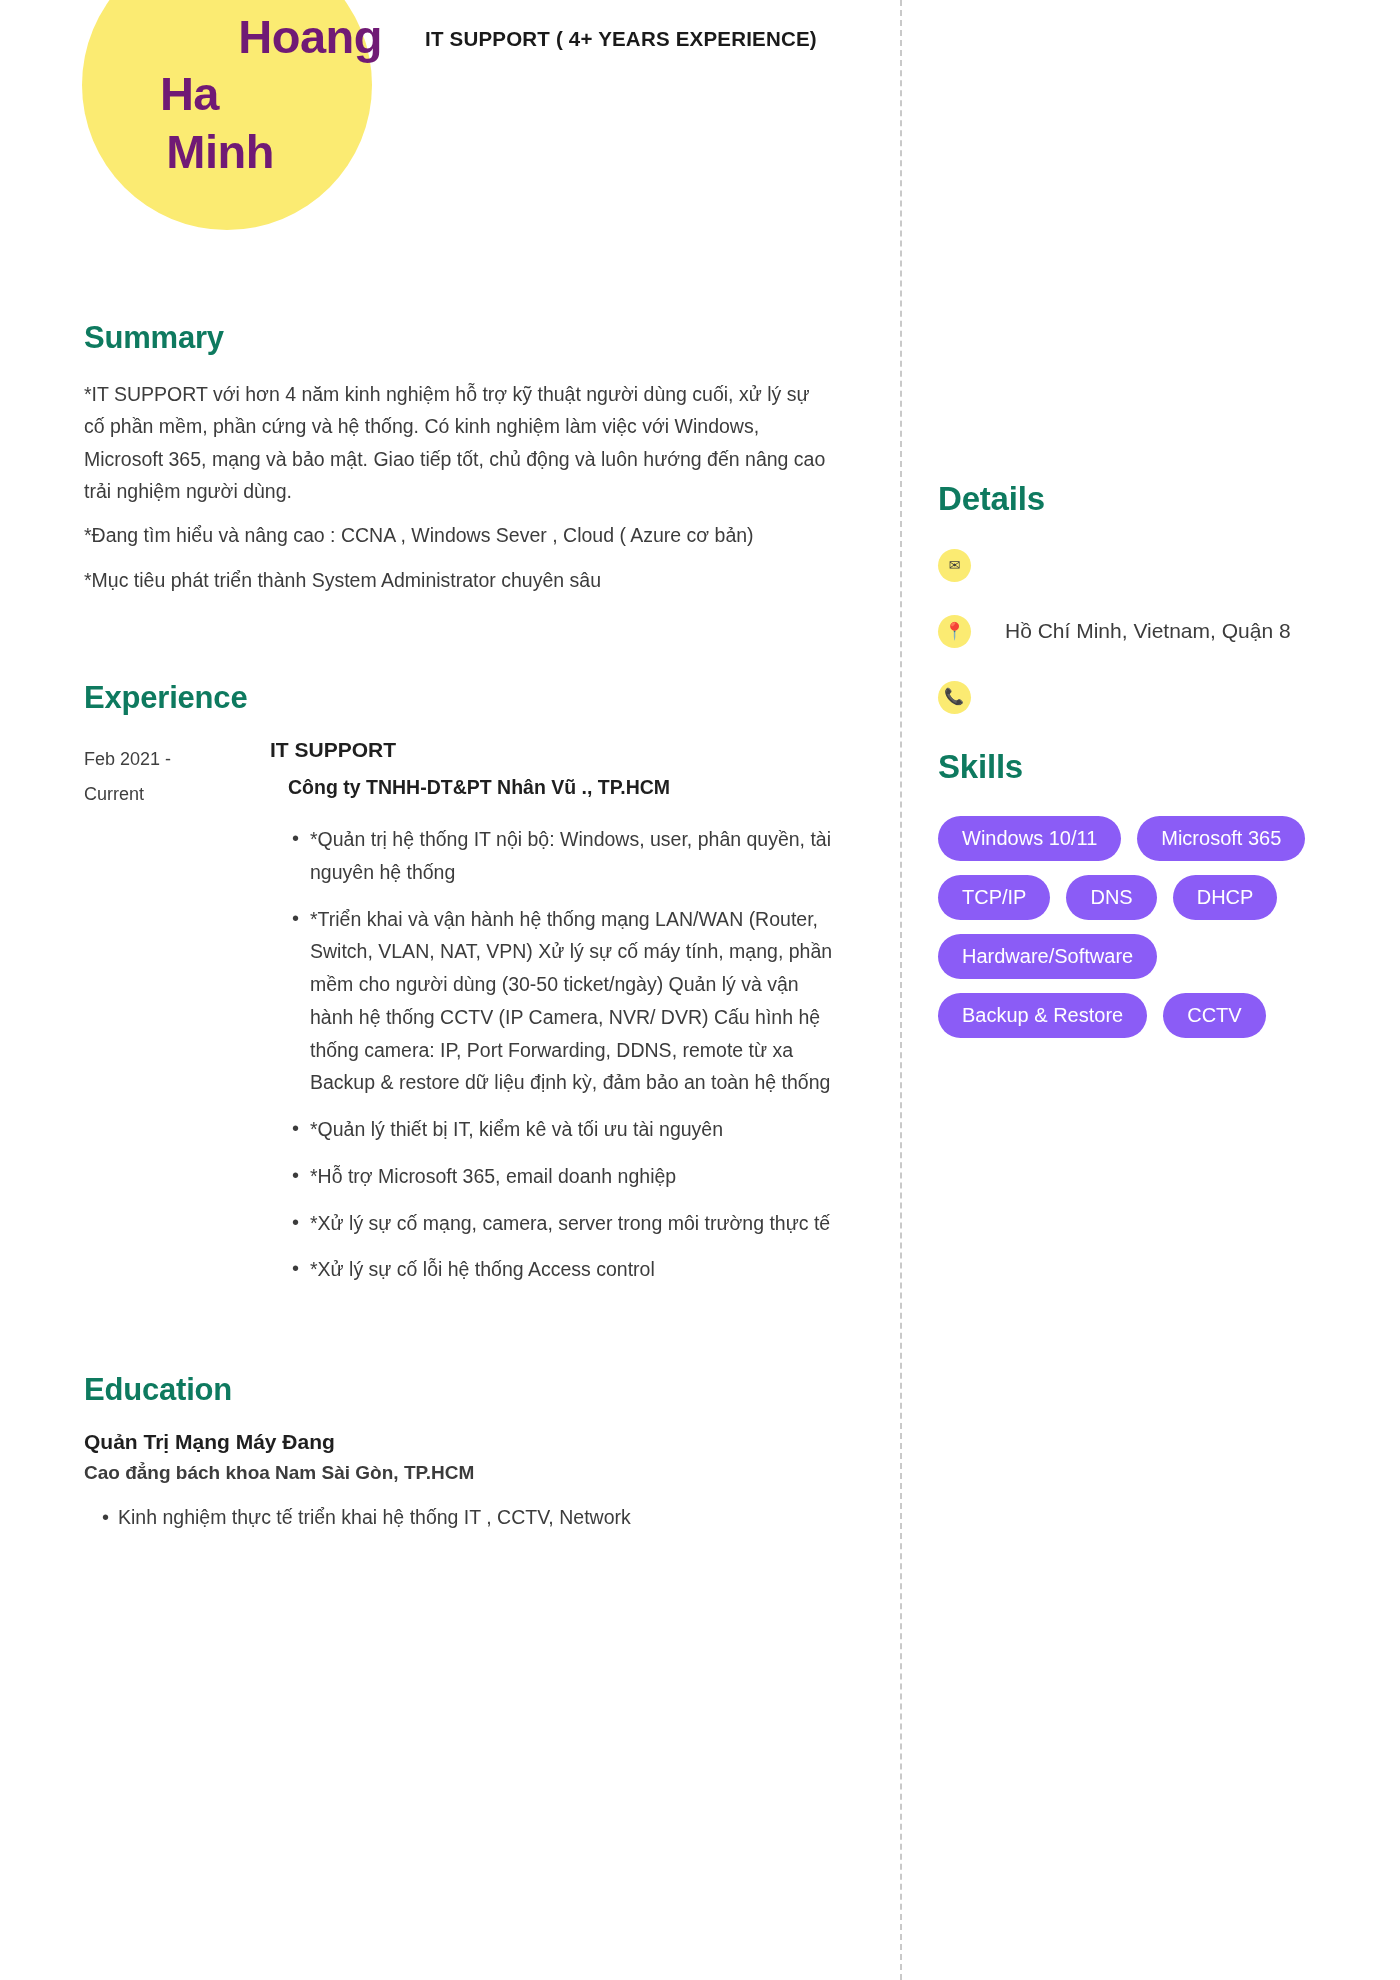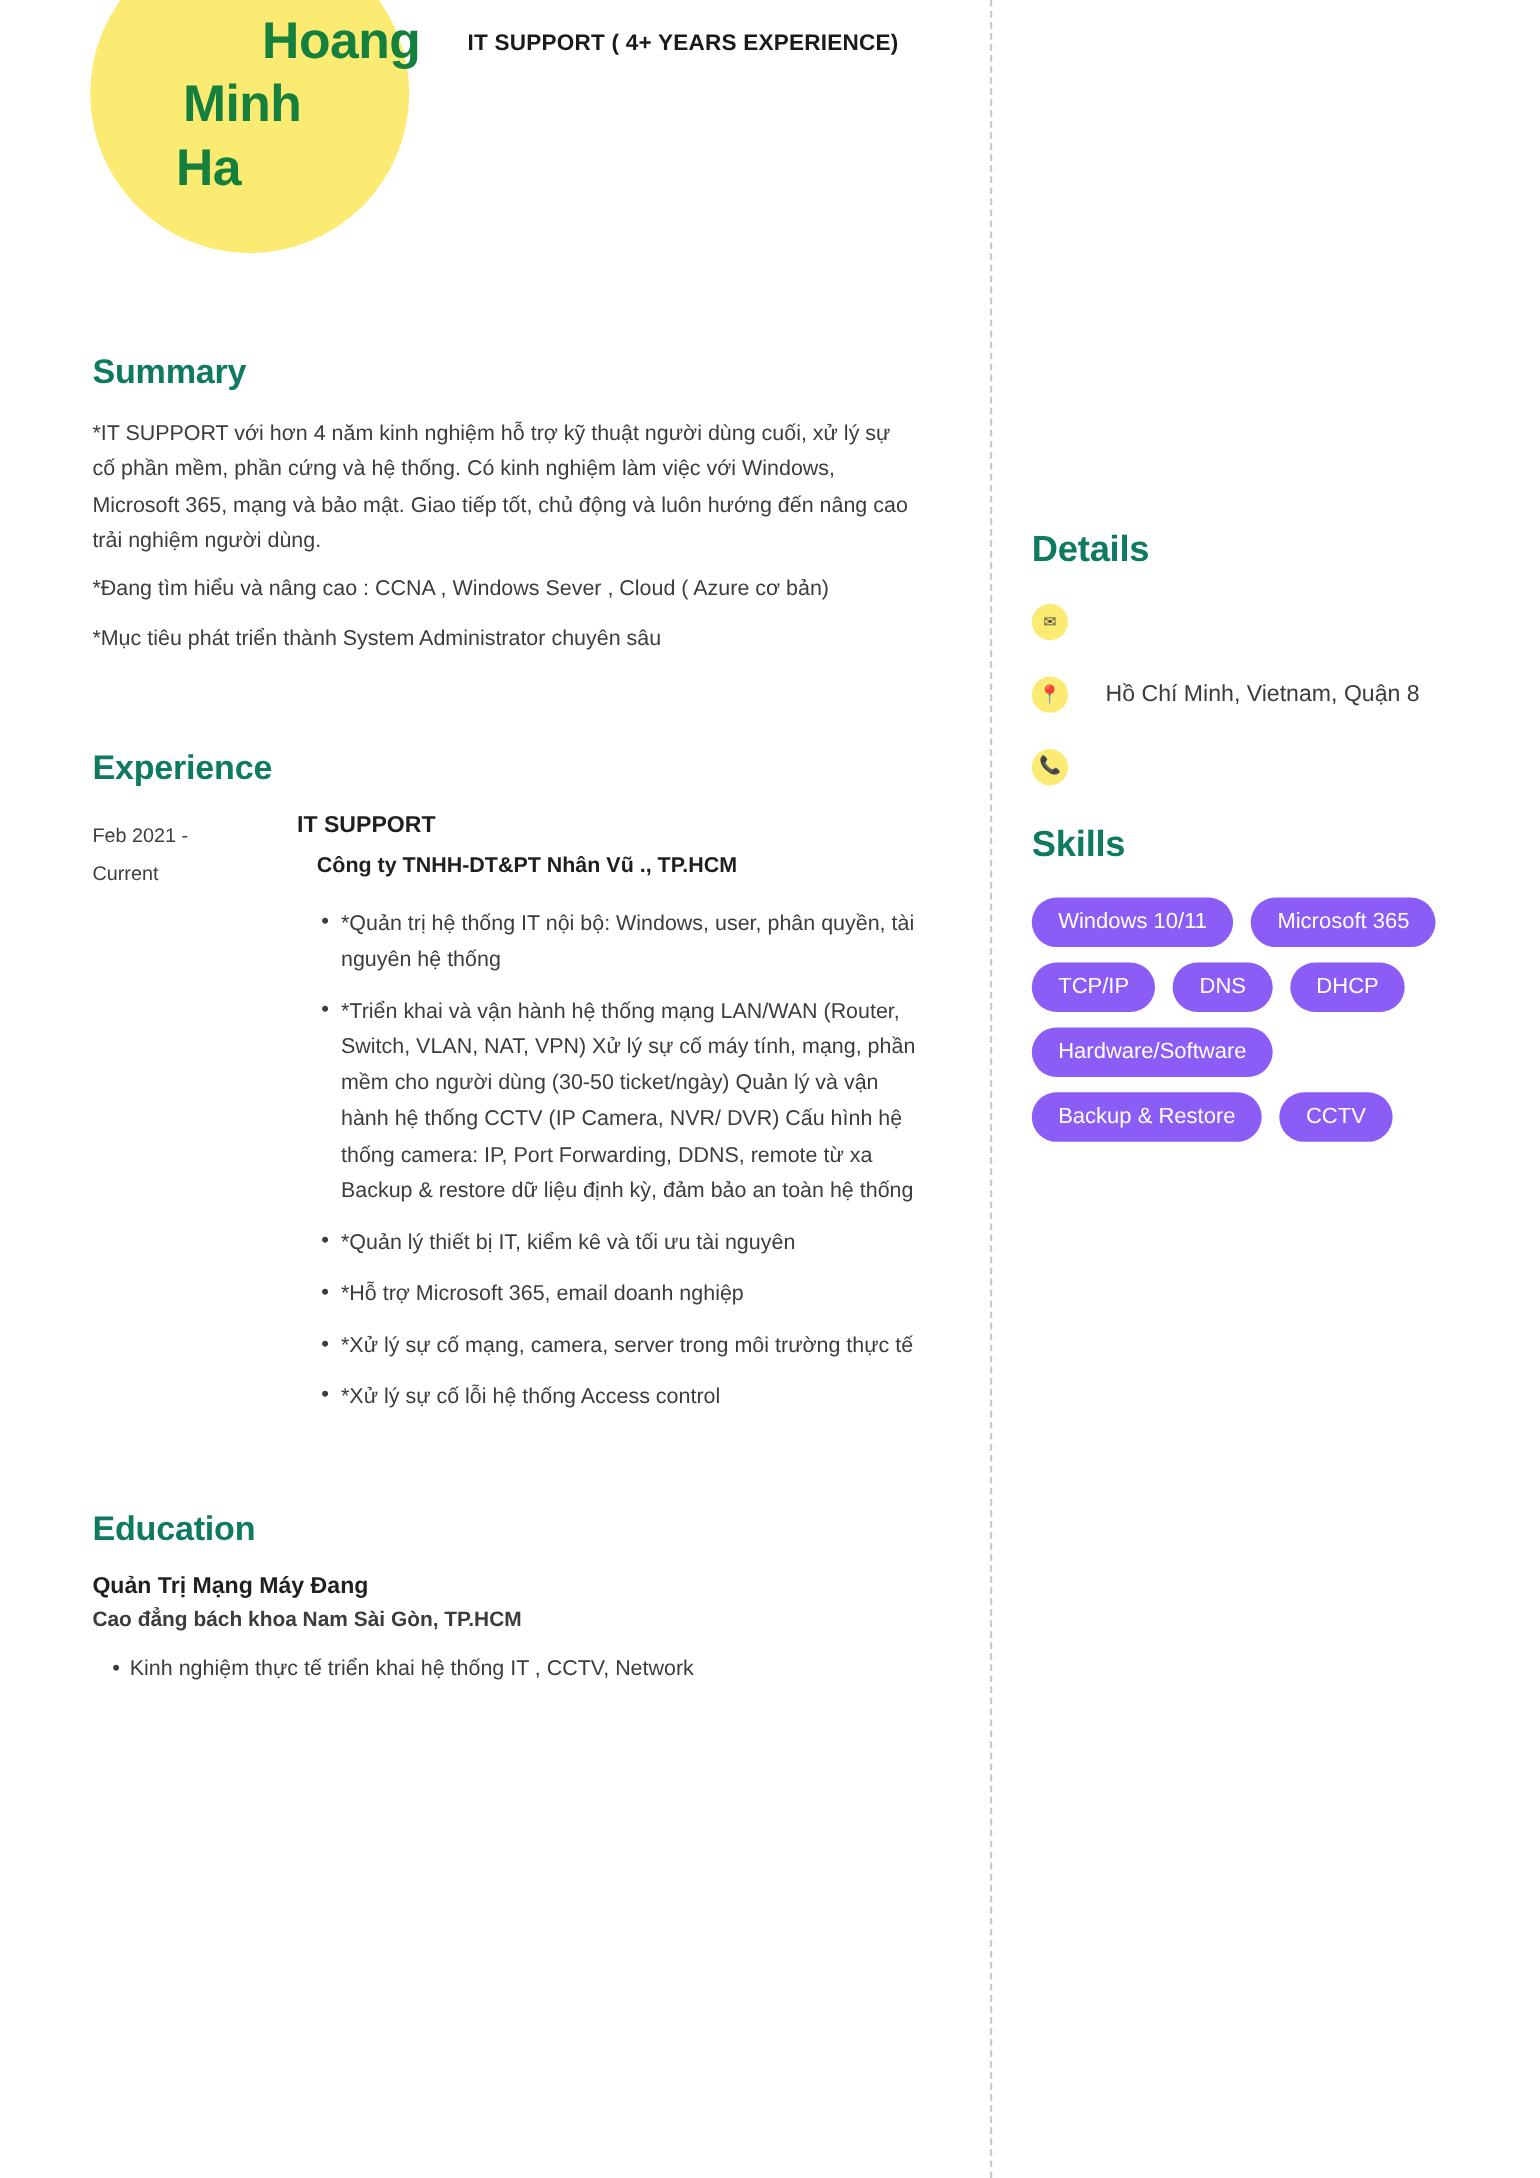--- a/index.html
+++ b/index.html
@@ -55,21 +55,21 @@
     padding-top: 8px;
     text-align: right;
     padding-right: 38px;
   }
   .name-line {
     display: block;
     font-family: "Liberation Sans", sans-serif;
     font-weight: bold;
     font-size: 47px;
     line-height: 1.22;
-    color: #15803d;
+    color: #701a75;
     letter-spacing: -0.5px;
     margin-left: 29px;
   }
   .name-line.l1 { text-align: right; padding-right: 0px; }
   .name-line.l2 { text-align: right; padding-right: 108px; }
   .name-line.l3 { text-align: right; padding-right: 163px; }
 
   .job-title {
     position: absolute;
     left: 425px;
@@ -252,22 +252,22 @@
 <body>
 
 <div class="page">
 
   <div class="divider"></div>
 
   <div class="header">
     <div class="name-blob"></div>
     <div class="name-wrap">
       <span class="name-line l1">Hoang</span>
+      <span class="name-line l3">Ha</span>
       <span class="name-line l2">Minh</span>
-      <span class="name-line l3">Ha</span>
     </div>
     <div class="job-title">IT SUPPORT ( 4+ YEARS EXPERIENCE)</div>
   </div>
 
   <div class="left-col">
 
     <section>
       <h2 class="section-title">Summary</h2>
       <p class="para">*IT SUPPORT với hơn 4 năm kinh nghiệm hỗ trợ kỹ thuật người dùng cuối, xử lý sự cố phần mềm, phần cứng và hệ thống. Có kinh nghiệm làm việc với Windows, Microsoft 365, mạng và bảo mật. Giao tiếp tốt, chủ động và luôn hướng đến nâng cao trải nghiệm người dùng.</p>
       <p class="para">*Đang tìm hiểu và nâng cao : CCNA , Windows Sever , Cloud ( Azure cơ bản)</p>

